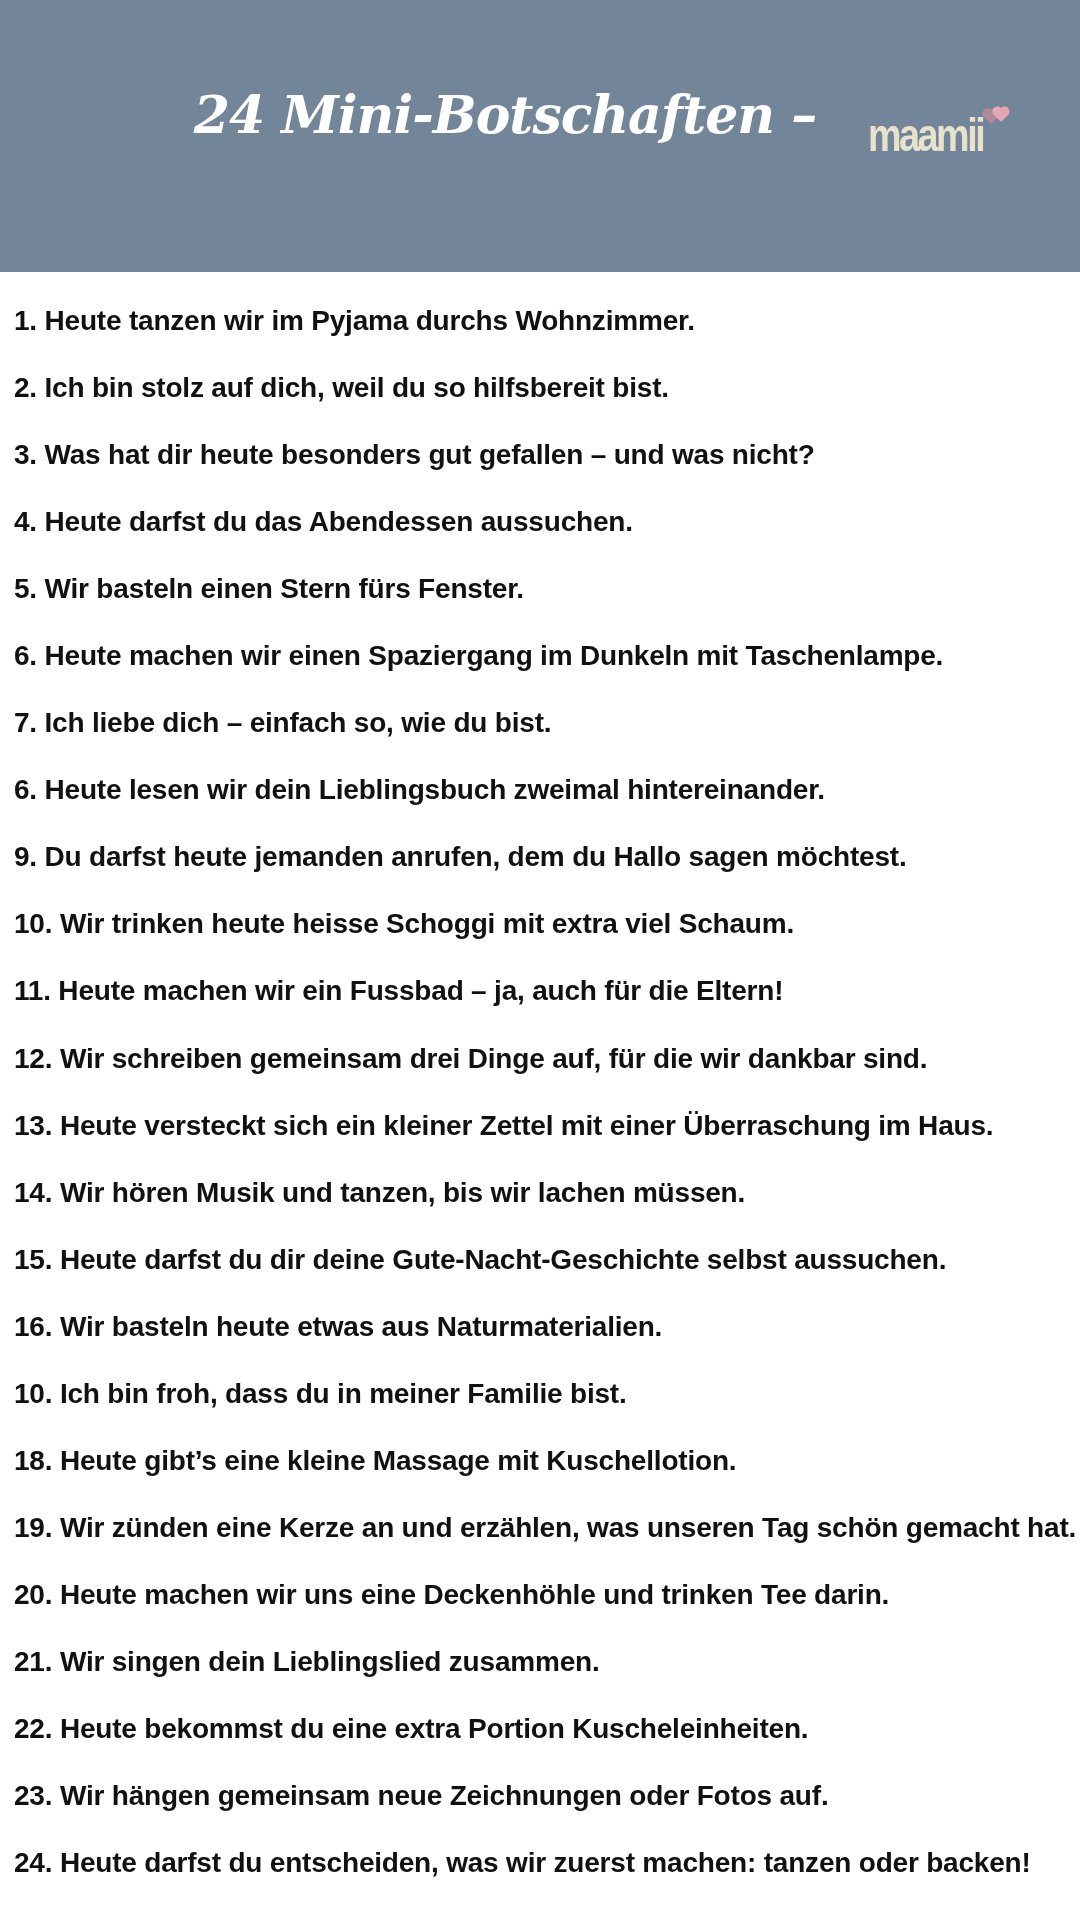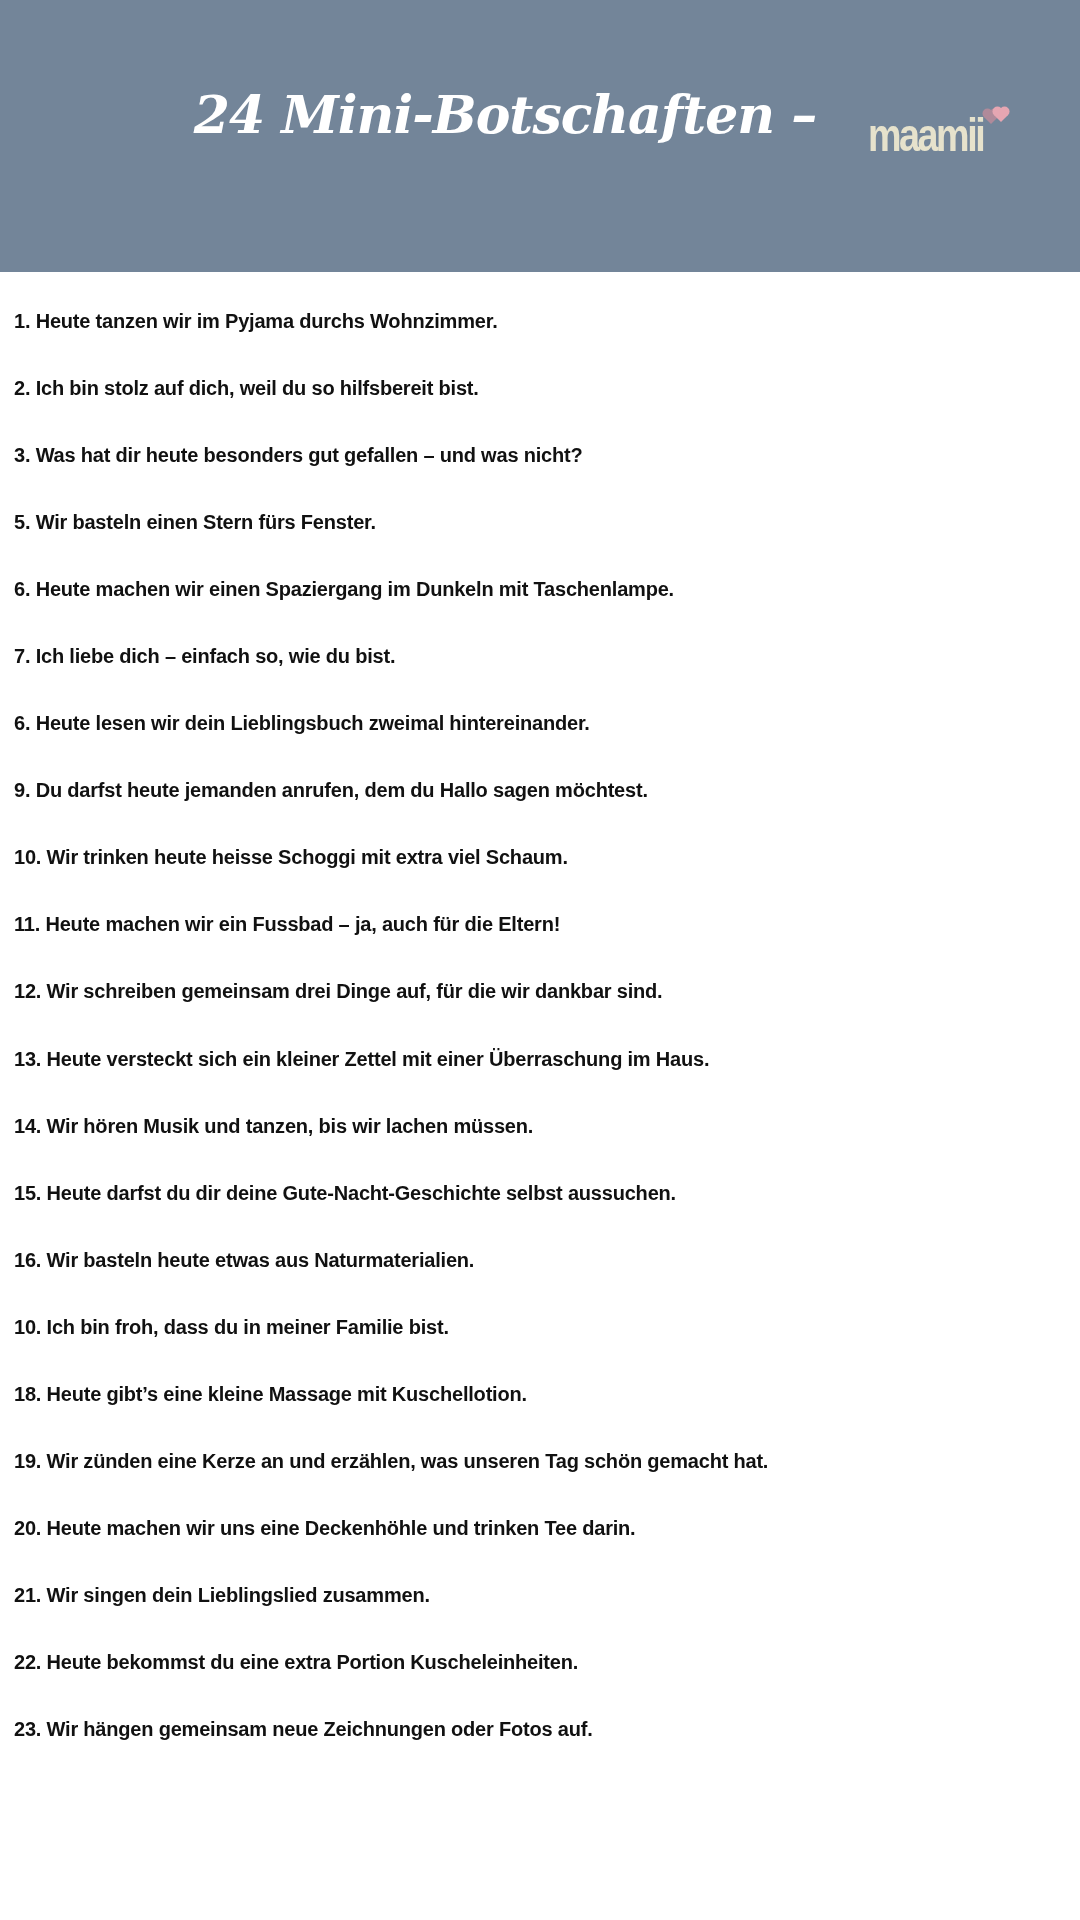--- a/index.html
+++ b/index.html
@@ -91,21 +91,21 @@
       width: 1060px;
       margin: 0;
       padding: 0;
       list-style: none;
     }
     .item {
       height: 67.05px;
       line-height: 42px;
       font-family: "Liberation Sans", sans-serif;
       font-weight: bold;
-      font-size: 20px;
+      font-size: 28px;
       color: #111111;
       white-space: nowrap;
       letter-spacing: -0.2px;
     }
   </style>
 </head>
 <body>
 
 <div class="header">
   <div class="title line1">24 Mini-Botschaften –</div>
@@ -113,32 +113,34 @@
     <span class="logo-text">maamii</span>
     <span class="heart h1"></span>
     <span class="heart h2"></span>
   </div>
 </div>
 
 <ul class="list">
   <li class="item">1. Heute tanzen wir im Pyjama durchs Wohnzimmer.</li>
   <li class="item">2. Ich bin stolz auf dich, weil du so hilfsbereit bist.</li>
   <li class="item">3. Was hat dir heute besonders gut gefallen – und was nicht?</li>
+  <li class="item">4. Heute darfst du das Abendessen aussuchen.</li>
   <li class="item">5. Wir basteln einen Stern fürs Fenster.</li>
   <li class="item">6. Heute machen wir einen Spaziergang im Dunkeln mit Taschenlampe.</li>
   <li class="item">7. Ich liebe dich – einfach so, wie du bist.</li>
   <li class="item">6. Heute lesen wir dein Lieblingsbuch zweimal hintereinander.</li>
   <li class="item">9. Du darfst heute jemanden anrufen, dem du Hallo sagen möchtest.</li>
   <li class="item">10. Wir trinken heute heisse Schoggi mit extra viel Schaum.</li>
   <li class="item">11. Heute machen wir ein Fussbad – ja, auch für die Eltern!</li>
   <li class="item">12. Wir schreiben gemeinsam drei Dinge auf, für die wir dankbar sind.</li>
   <li class="item">13. Heute versteckt sich ein kleiner Zettel mit einer Überraschung im Haus.</li>
   <li class="item">14. Wir hören Musik und tanzen, bis wir lachen müssen.</li>
   <li class="item">15. Heute darfst du dir deine Gute-Nacht-Geschichte selbst aussuchen.</li>
   <li class="item">16. Wir basteln heute etwas aus Naturmaterialien.</li>
   <li class="item">10. Ich bin froh, dass du in meiner Familie bist.</li>
   <li class="item">18. Heute gibt’s eine kleine Massage mit Kuschellotion.</li>
   <li class="item">19. Wir zünden eine Kerze an und erzählen, was unseren Tag schön gemacht hat.</li>
   <li class="item">20. Heute machen wir uns eine Deckenhöhle und trinken Tee darin.</li>
   <li class="item">21. Wir singen dein Lieblingslied zusammen.</li>
   <li class="item">22. Heute bekommst du eine extra Portion Kuscheleinheiten.</li>
   <li class="item">23. Wir hängen gemeinsam neue Zeichnungen oder Fotos auf.</li>
+  <li class="item">24. Heute darfst du entscheiden, was wir zuerst machen: tanzen oder backen!</li>
 </ul>
 
 </body></html>

